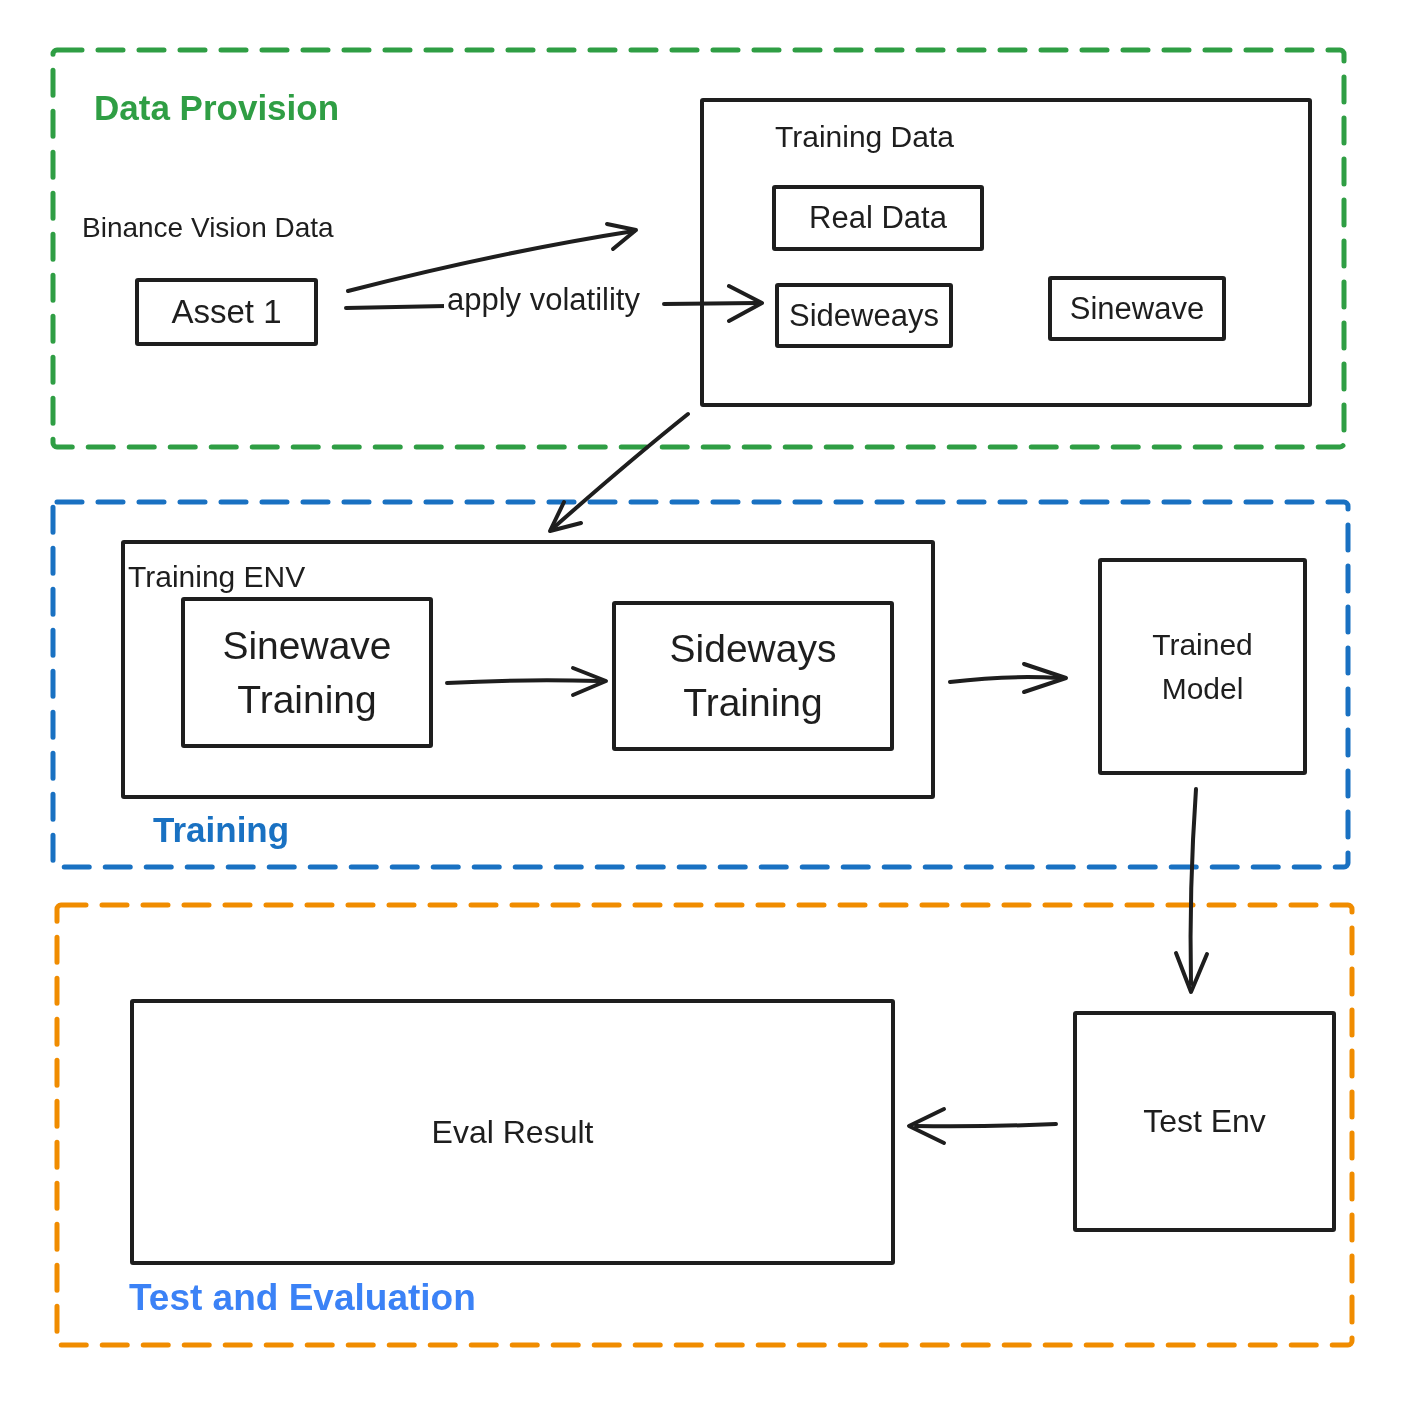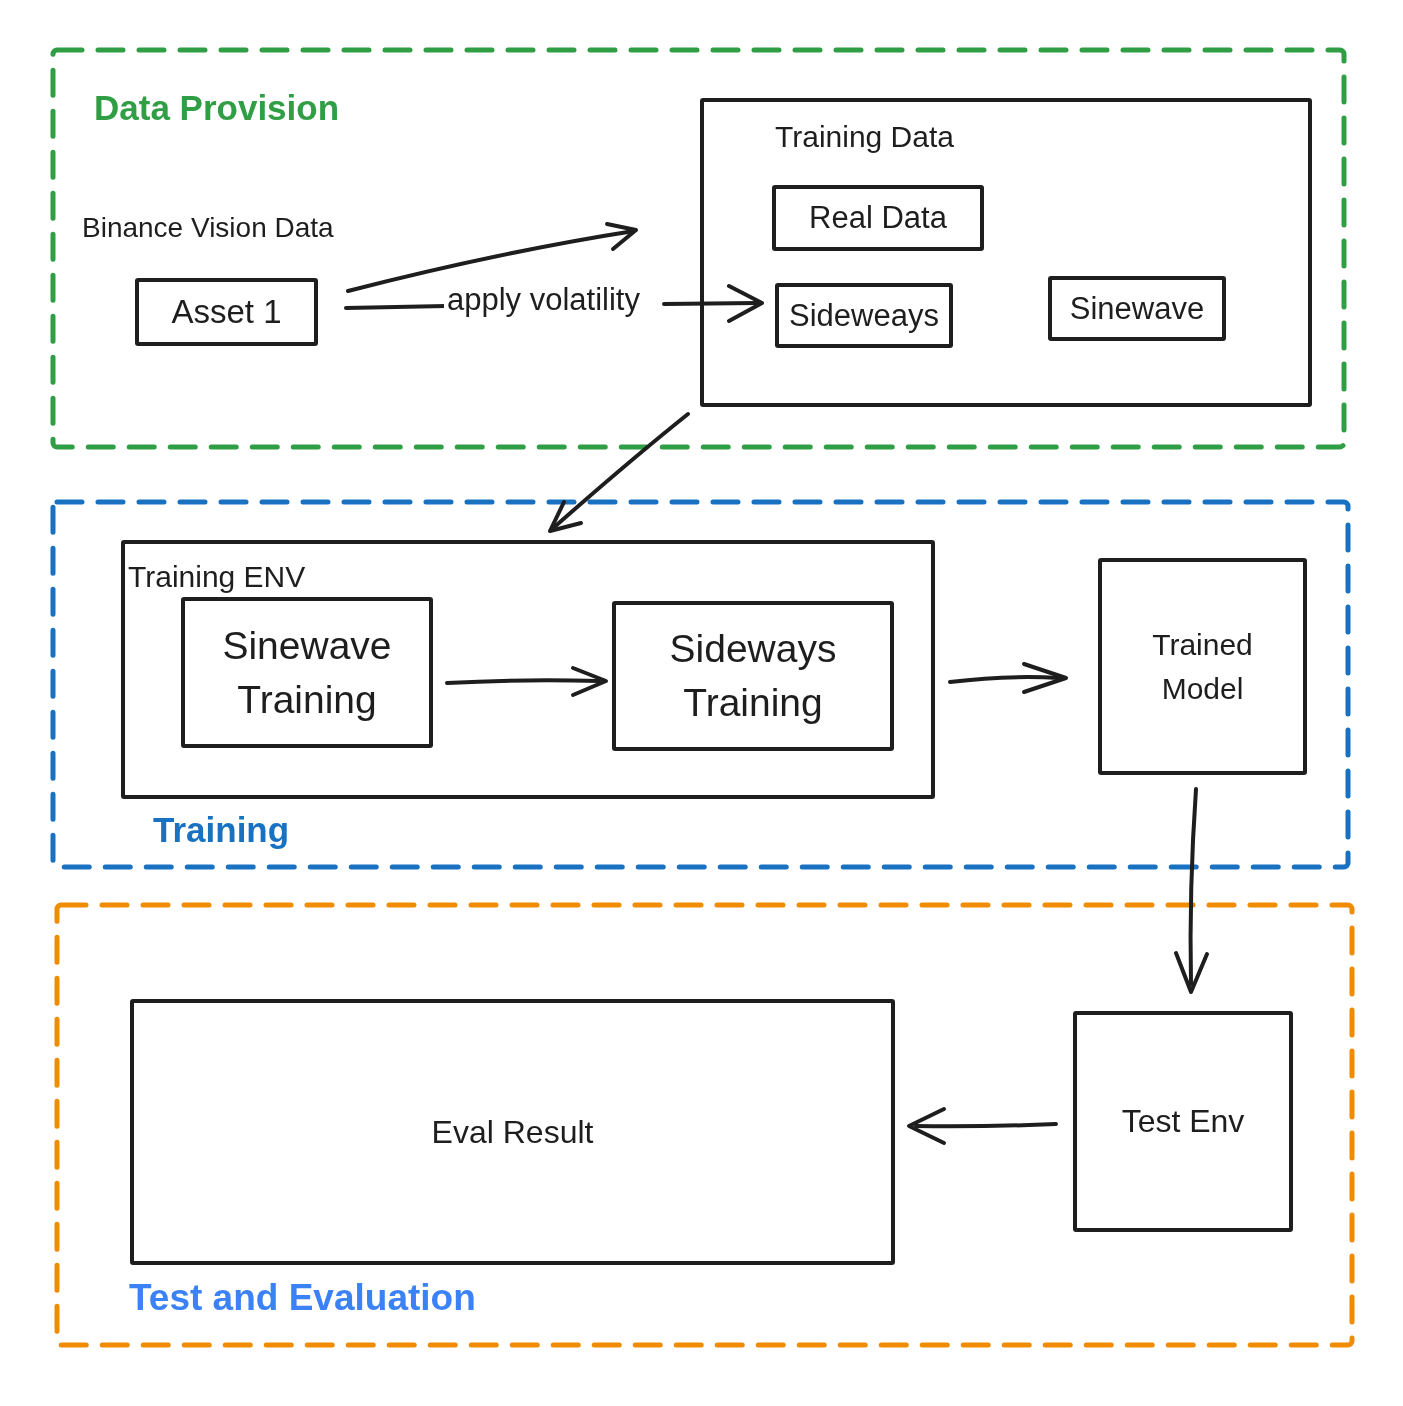--- a/index.html
+++ b/index.html
@@ -65,21 +65,21 @@
   .box-asset1        { left: 135px;  top: 262px;  width: 183px; height: 68px;  font-size: 33px; margin-top: 16px; }
   .box-tdata         { left: 700px;  top: 98px;   width: 612px; height: 309px; }
   .box-realdata      { left: 772px;  top: 185px;  width: 212px; height: 66px;  font-size: 31px; }
   .box-sideweays     { left: 775px;  top: 283px;  width: 178px; height: 65px;  font-size: 31px; }
   .box-sinewave      { left: 1048px; top: 276px;  width: 178px; height: 65px;  font-size: 31px; }
   .box-tenv          { left: 121px;  top: 540px;  width: 814px; height: 259px; }
   .box-sinetrain     { left: 181px;  top: 597px;  width: 252px; height: 151px; font-size: 39px; line-height: 1.38; padding: 0 30px; }
   .box-sidetrain     { left: 612px;  top: 601px;  width: 282px; height: 150px; font-size: 39px; line-height: 1.38; padding: 0 40px; }
   .box-trainedmodel  { left: 1098px; top: 558px;  width: 209px; height: 217px; font-size: 30px; line-height: 1.45; padding: 0 38px; }
   .box-evalresult    { left: 130px;  top: 999px;  width: 765px; height: 266px; font-size: 32px; }
-  .box-testenv       { left: 1073px; top: 1011px; width: 220px; height: 221px; font-size: 32px; }
+  .box-testenv       { left: 1073px; top: 1011px; width: 263px; height: 221px; font-size: 32px; }
 
   svg .edge {
     stroke: #1e1e1e;
     stroke-width: 4;
     fill: none;
     stroke-linecap: round;
     stroke-linejoin: round;
   }
   svg .section-border {
     fill: none;

